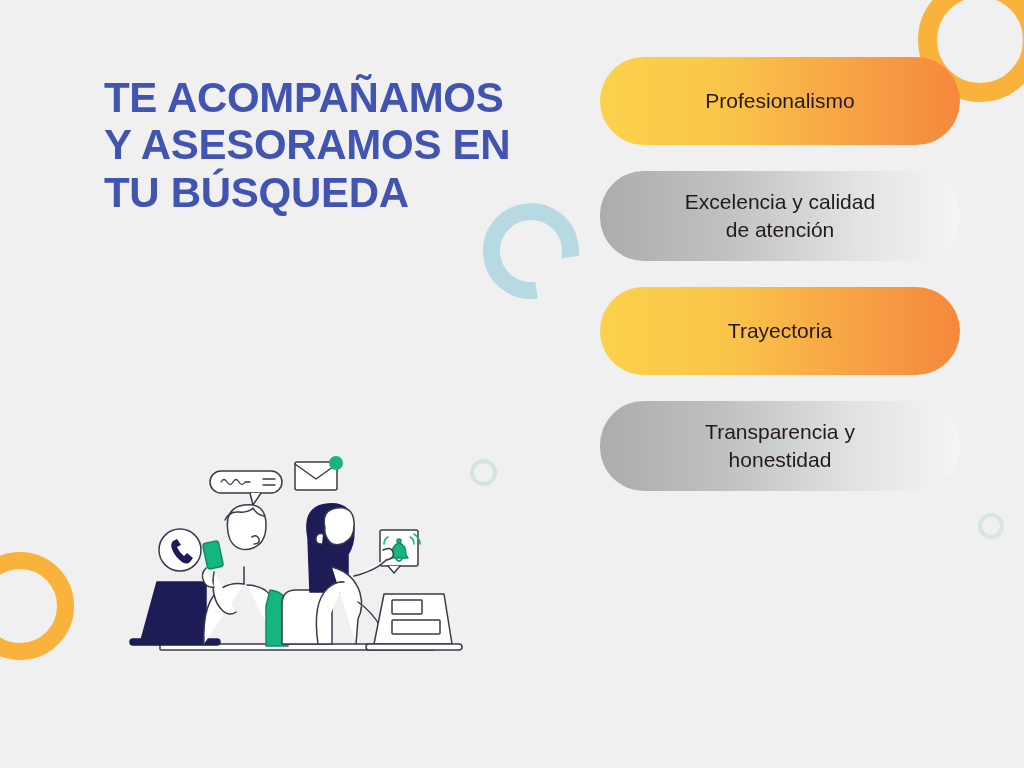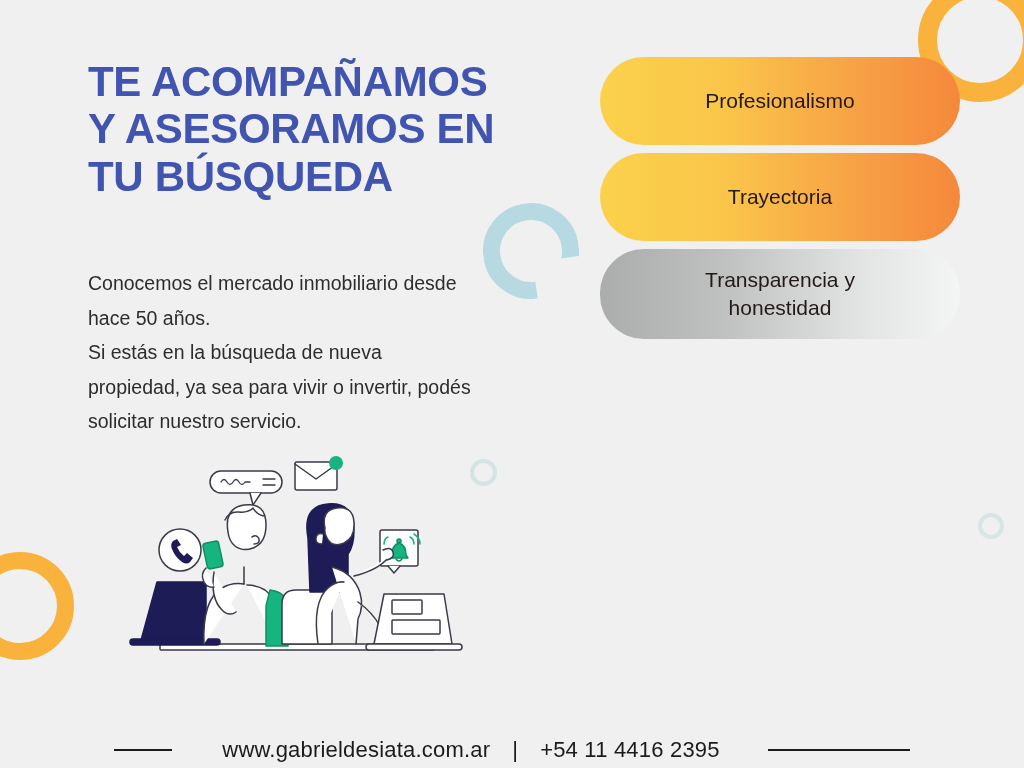--- a/index.html
+++ b/index.html
@@ -64,21 +64,21 @@
   .headline {
     position: absolute;
     left: 88px; top: 58px;
     width: 500px;
     color: #4154B0;
     font-size: 42px;
     font-weight: bold;
     line-height: 1.13;
     letter-spacing: -0.3px;
     white-space: pre-line;
-    margin: 0;
+    margin: 16px;
   }
 
   .body-copy {
     position: absolute;
     left: 88px; top: 266px;
     width: 490px;
     color: #2d2d2d;
     font-size: 19.5px;
     line-height: 1.77;
     white-space: pre-line;
@@ -103,21 +103,21 @@
     border-radius: 44px;
     display: flex;
     align-items: center;
     justify-content: center;
     text-align: center;
     color: #231a17;
     font-size: 21px;
     line-height: 1.32;
     box-sizing: border-box;
     padding: 0 18px;
-    margin-bottom: 8px;
+    margin-bottom: 26px;
   }
   .pill.warm {
     background: linear-gradient(90deg, #FBD14B 0%, #FAC64A 34%, #F79F45 74%, #F5883B 100%);
   }
   .pill.cool {
     background: linear-gradient(90deg, #ABACAC 0%, #BFC0C0 34%, #E2E3E3 72%, #F4F5F5 100%);
   }
   .pill.h1 { height: 88px; }
   .pill.h2 { height: 90px; }
 
@@ -159,25 +159,20 @@
   <div class="deco ring-orange-tr"></div>
   <div class="deco ring-orange-bl"></div>
   <div class="deco arc-teal"></div>
   <div class="deco ring-teal-mid"></div>
   <div class="deco ring-teal-right"></div>
 
   <h1 class="headline">TE ACOMPAÑAMOS
 Y ASESORAMOS EN
 TU BÚSQUEDA</h1>
 
-  <p class="body-copy">Conocemos el mercado inmobiliario desde
-hace 50 años.
-Si estás en la búsqueda de nueva
-propiedad, ya sea para vivir o invertir, podés
-solicitar nuestro servicio.</p>
 
   <div class="illustration">
     <svg viewBox="0 0 350 232" width="350" height="232" xmlns="http://www.w3.org/2000/svg">
       <g fill="none" stroke="#3a3a4a" stroke-width="1.5" stroke-linecap="round" stroke-linejoin="round">
 
         <g>
           <rect x="88" y="29" width="72" height="22" rx="11" fill="#fff" stroke="#3a3a4a"></rect>
           <path d="M128 51 L131 63 L139 51" fill="#fff" stroke="#3a3a4a"></path>
           <path d="M99 40 q3-5 6 0 q3 5 6 0 q3-5 6 0 q3 5 6 0 l5 0" stroke-width="1.3"></path>
           <line x1="141" y1="37" x2="153" y2="37" stroke-width="1.3"></line>
@@ -247,32 +242,27 @@
           <rect x="244" y="202" width="96" height="6" rx="3" fill="#fff" stroke="#3a3a4a"></rect>
         </g>
       </g>
     </svg>
   </div>
 
   <div class="pill-list">
     <div class="pill warm h1">
       <span>Profesionalismo</span>
     </div>
+    <div class="pill cool h2">
+      <span style="white-space:pre-line">Excelencia y calidad
+de  atención</span>
+    </div>
     <div class="pill warm h1">
       <span>Trayectoria</span>
     </div>
     <div class="pill cool h2">
       <span style="white-space:pre-line">Transparencia y
 honestidad</span>
     </div>
   </div>
 
-  <div class="footer">
-    <div class="footer-rule rule-left"></div>
-    <div class="footer-text">
-      <span>www.gabrieldesiata.com.ar</span>
-      <span class="footer-sep">|</span>
-      <span>+54 11 4416 2395</span>
-    </div>
-    <div class="footer-rule rule-right"></div>
-  </div>
 
 </div>
 
 </body></html>

